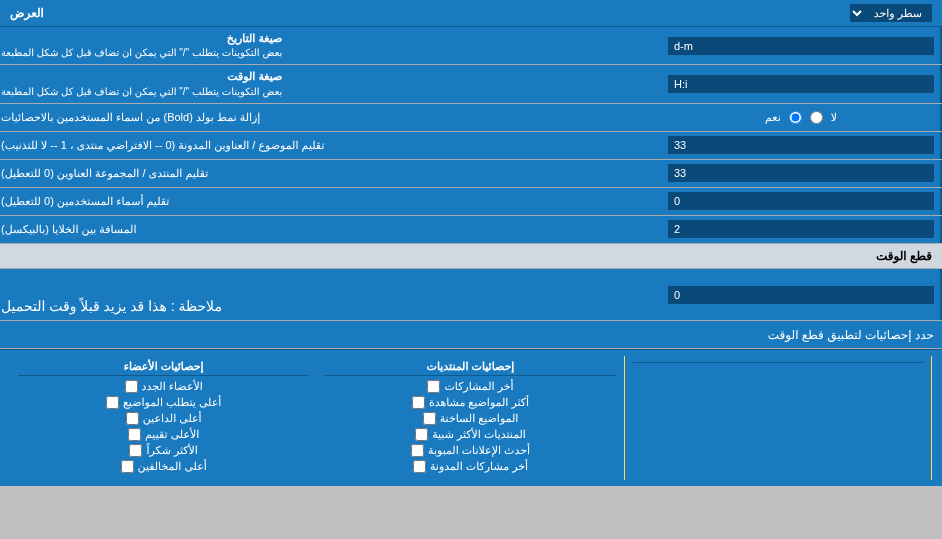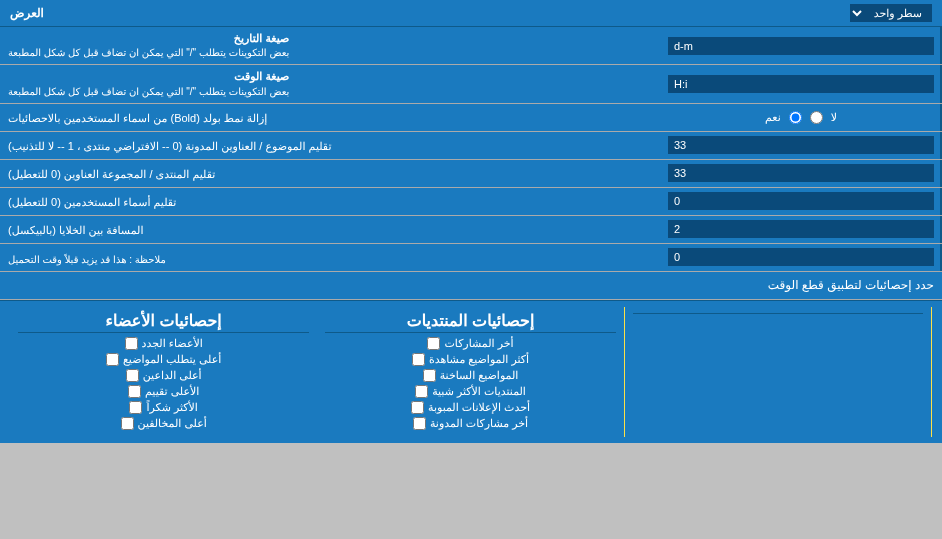--- a/index.html
+++ b/index.html
@@ -16,23 +16,23 @@
     .row {
       display: flex;
       align-items: stretch;
       border-bottom: 1px solid #aaa;
       min-height: 28px;
     }
     .row-label {
       flex: 1;
       background: #1a7abf;
       color: #fff;
-      padding: 4px 8px;
-      display: flex;
-      align-items: flex-end;
+      padding: 4px 1px;
+      display: flex;
+      align-items: center;
       justify-content: flex-end;
       text-align: right;
       font-size: 11px;
       line-height: 1.4;
     }
     .row-input {
       width: 280px;
       background: #1a7abf;
       display: flex;
       align-items: center;
@@ -82,21 +82,21 @@
     .checkbox-col {
       padding: 4px 8px;
       border-right: 1px solid #fde047;
     }
     .checkbox-col:last-child {
       border-right: none;
     }
     .checkbox-col-header {
       color: #fff;
       font-weight: bold;
-      font-size: 16px;
+      font-size: 11px;
       text-align: center;
       margin-bottom: 4px;
       padding-bottom: 2px;
       border-bottom: 1px solid #0e5a8a;
     }
     .checkbox-item {
       display: flex;
       align-items: center;
       gap: 4px;
       margin-bottom: 3px;
@@ -217,28 +217,31 @@
 
   <div class="row">
     <div class="row-input">
       <input type="text" value="2" style="">
     </div>
     <div class="row-label">
       <div>المسافة بين الخلايا (بالبيكسل)</div>
     </div>
   </div>
 
+  <div class="section-header">
+    <span>قطع الوقت</span>
+  </div>
 
   <div class="row">
     <div class="row-input">
       <input type="text" value="0" style="">
     </div>
     <div class="row-label">
       <div>
-        <div style="font-size:10px;">ملاحظة : هذا قد يزيد قبلاً وقت التحميل</div>
+        <div style="font-size:14px;margin-top:24px;">ملاحظة : هذا قد يزيد قبلاً وقت التحميل</div>
       </div>
     </div>
   </div>
 
   <div class="restrict-row">
     <div class="restrict-label">حدد إحصائيات لتطبيق قطع الوقت</div>
   </div>
 
   <div class="checkboxes-area">
     <div class="checkboxes-grid">

